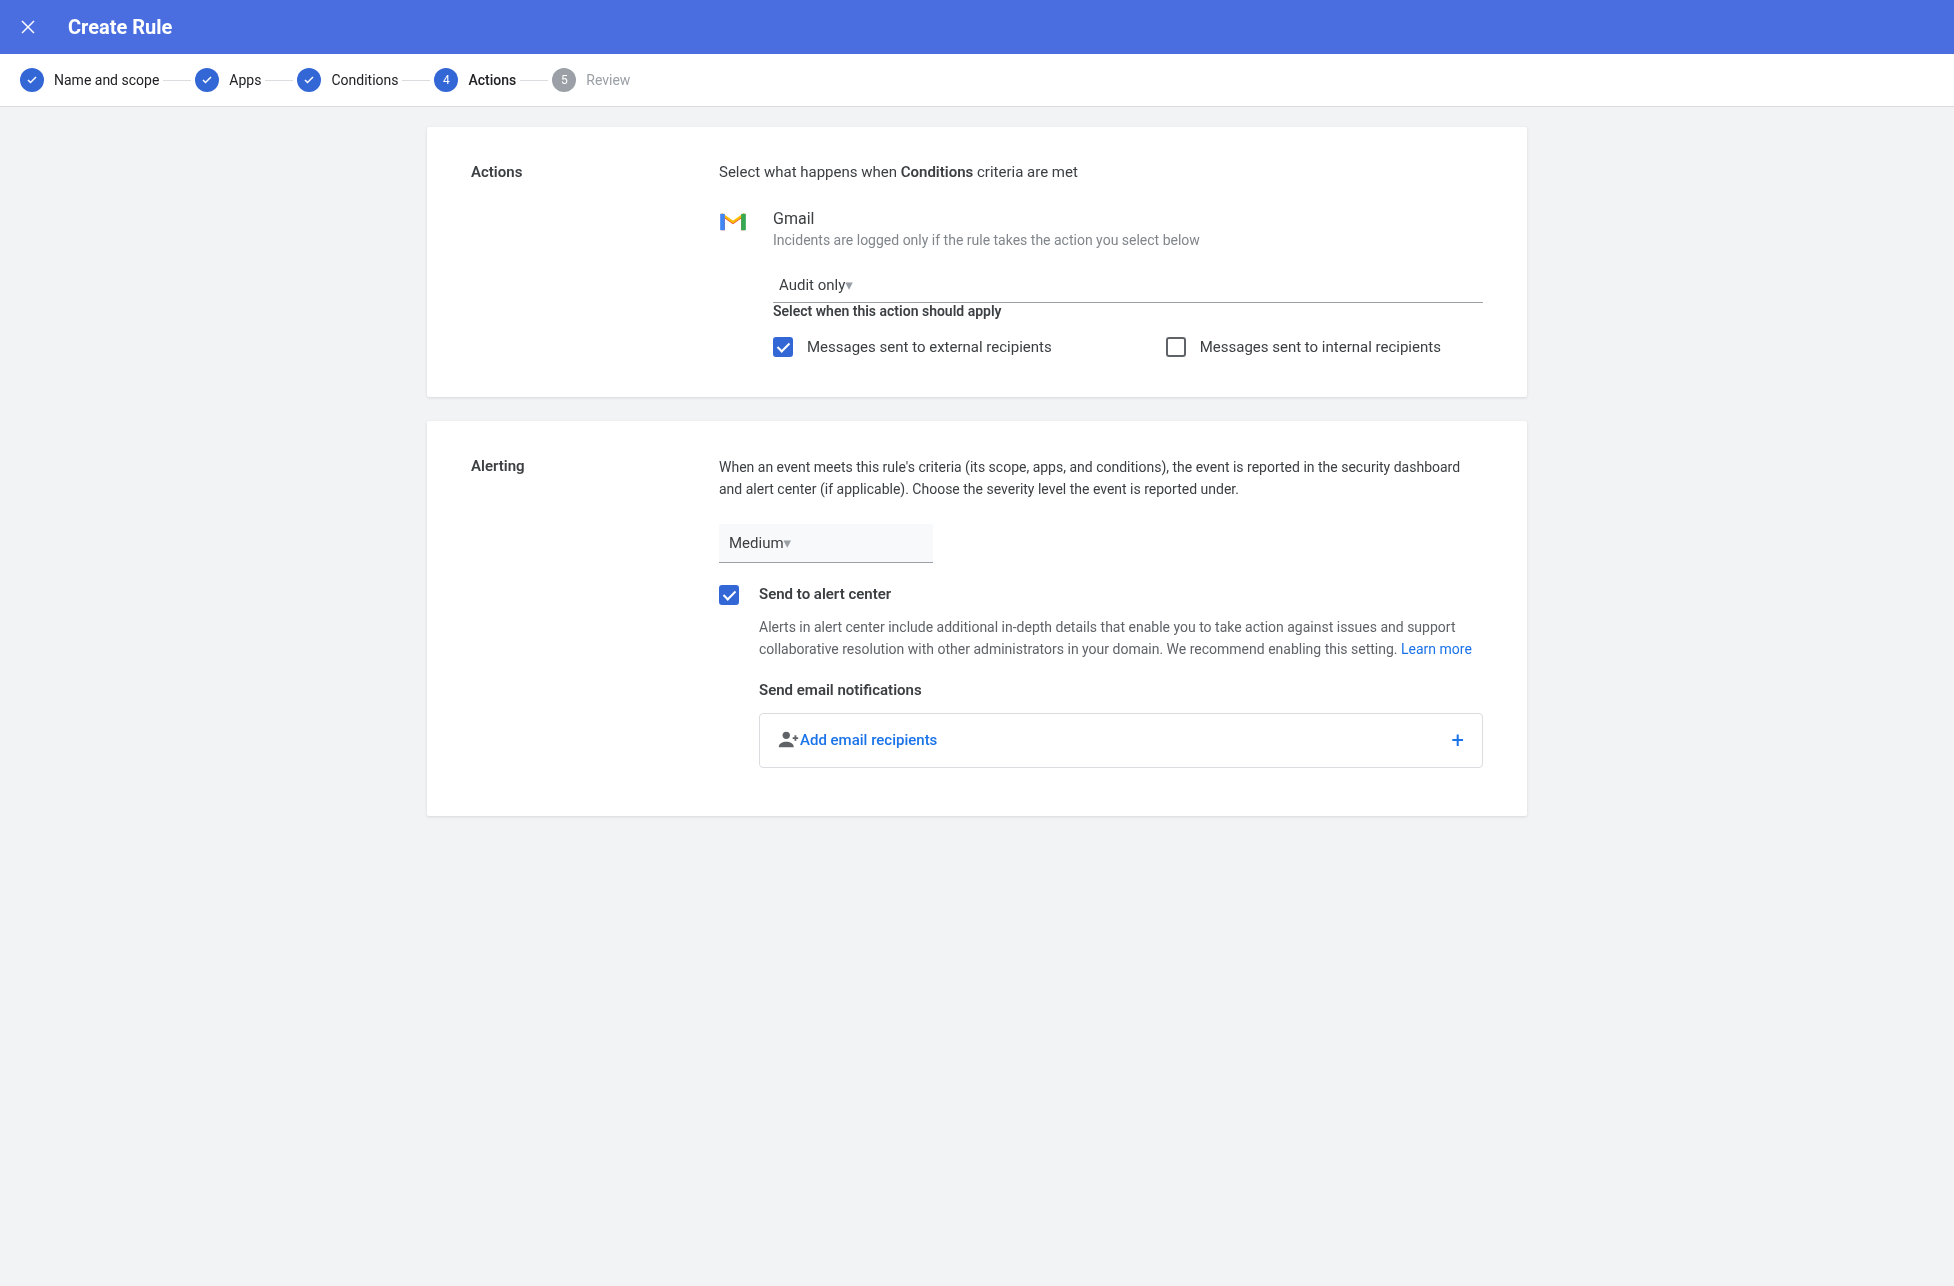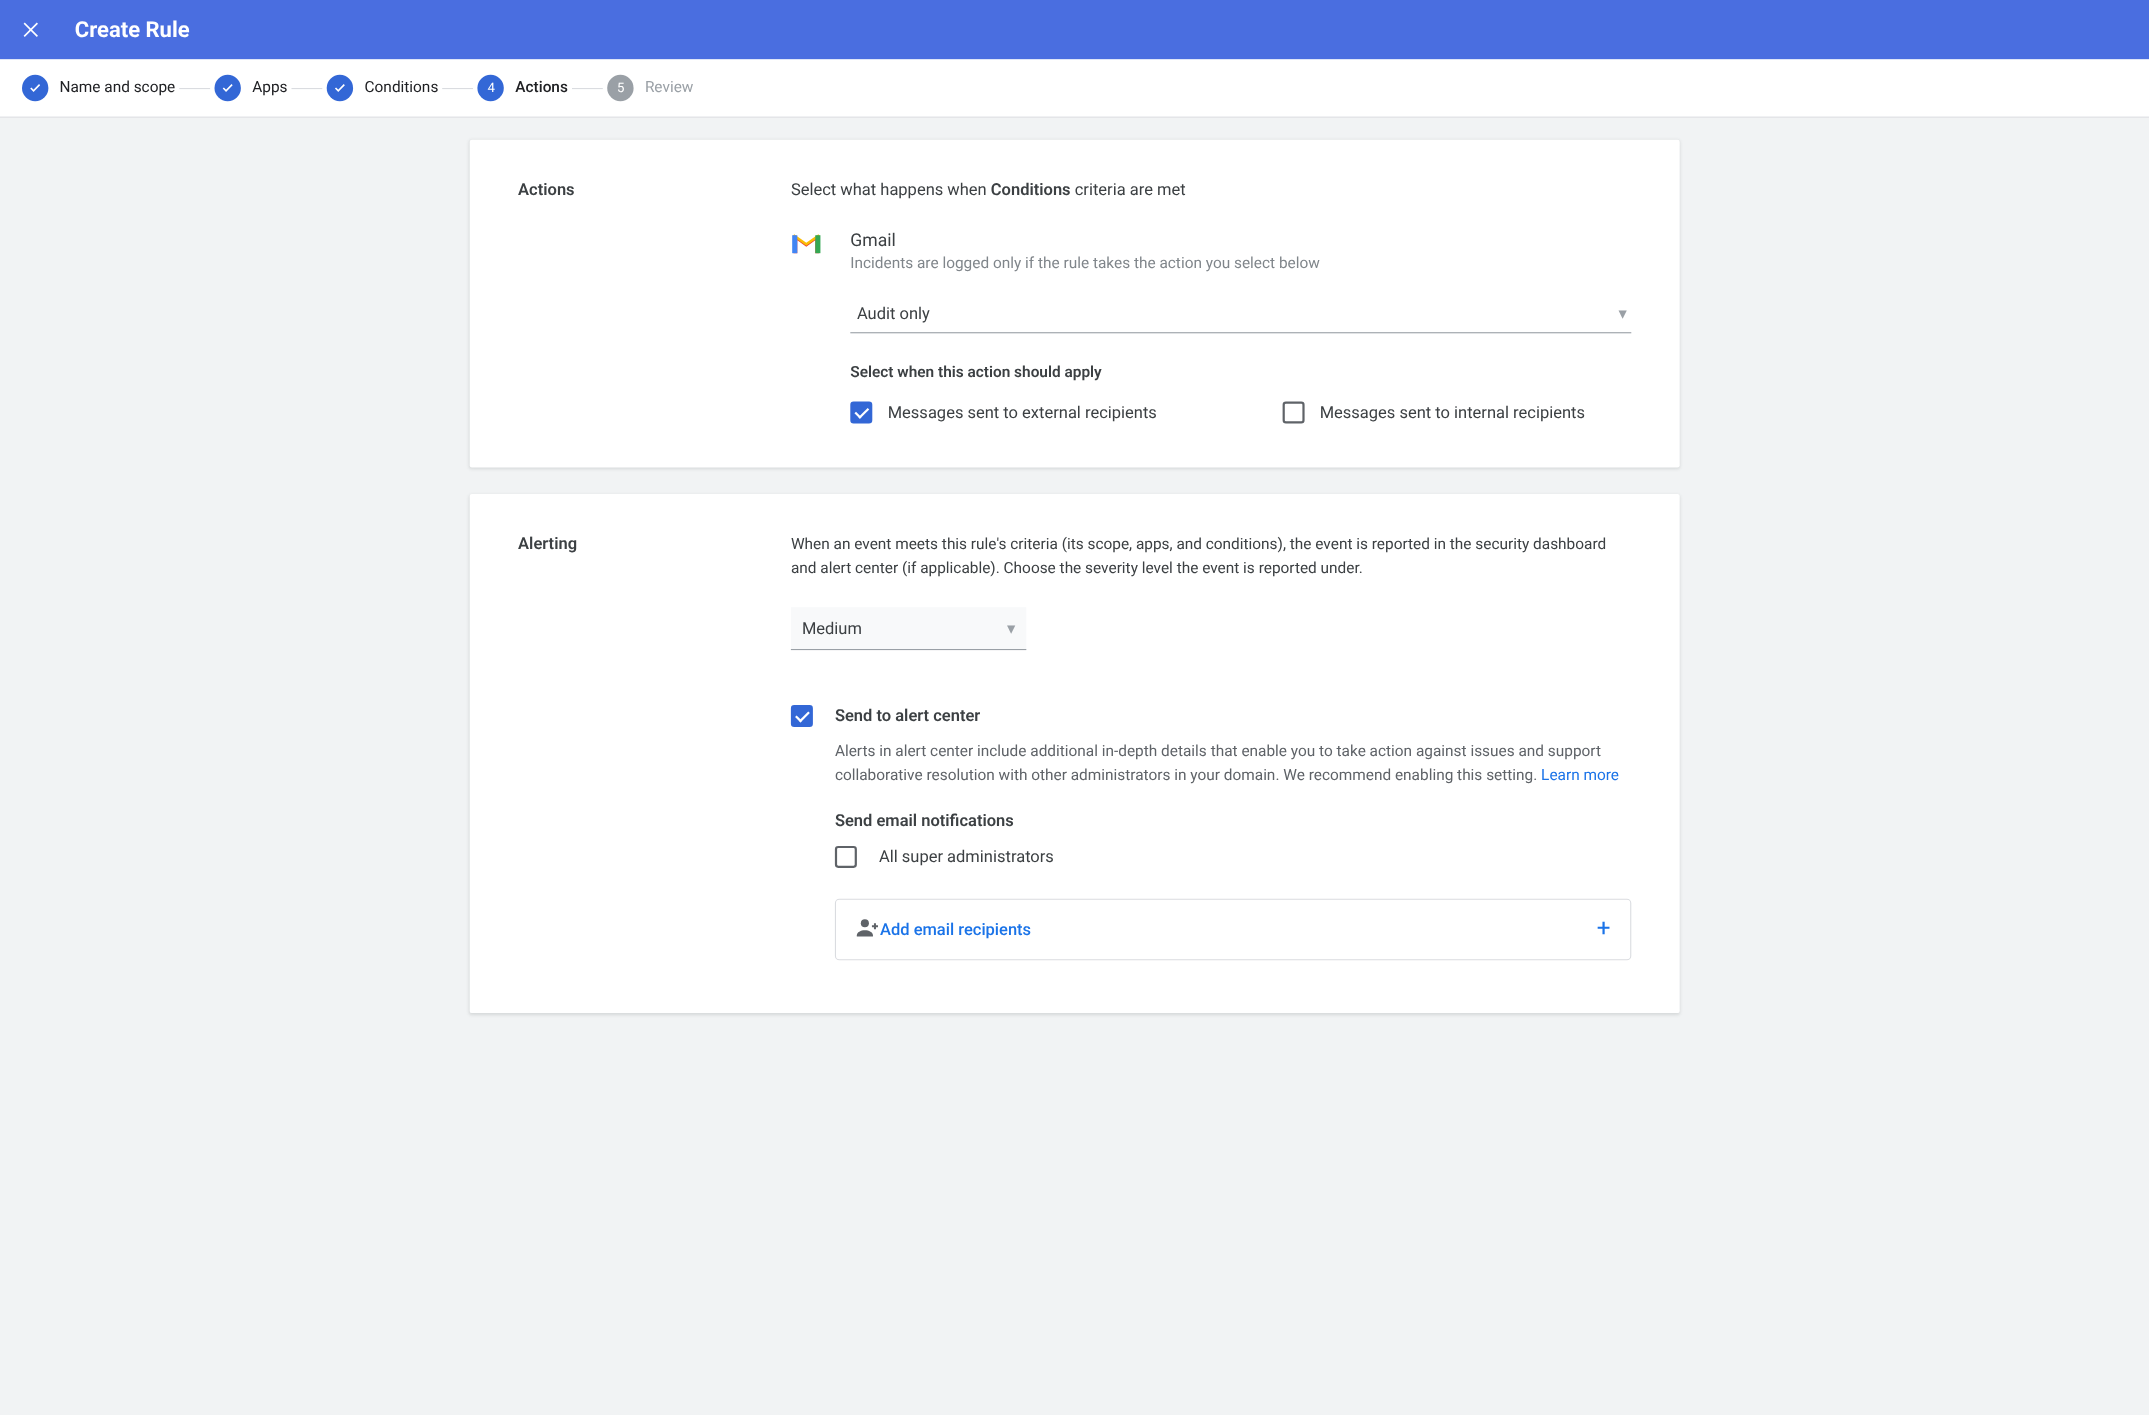--- a/index.html
+++ b/index.html
@@ -78,27 +78,25 @@
   .intro-line { font-size: 15px; color: #3c4043; margin-bottom: 28px; }
   .intro-line strong { font-weight: 600; }
   .gmail-row { display: flex; gap: 26px; }
   .gmail-icon { width: 28px; height: 22px; margin-top: 2px; flex-shrink: 0; }
   .gmail-body { flex: 1; }
   .gmail-title { font-size: 16px; color: #3c4043; margin-bottom: 4px; }
   .gmail-sub { font-size: 14px; color: #80868b; margin-bottom: 20px; }
   .select {
     display: flex;
     align-items: center;
-    justify-content: space-between;
     border-bottom: 1px solid #9aa0a6;
     padding: 8px 4px 8px 6px;
     cursor: pointer;
     font-size: 15px;
     color: #3c4043;
-    margin-bottom: 28px;
   }
   .select.small { width: 214px; background: #f8f9fa; border-bottom: 1px solid #9aa0a6; padding: 10px 10px; }
   .dropdown-arrow { color: #9aa0a6; }
   .subheading { font-size: 14px; font-weight: 600; color: #3c4043; margin-bottom: 18px; }
   .checkbox-row { display: flex; gap: 114px; }
   .checkbox-item { display: flex; align-items: center; gap: 14px; cursor: pointer; }
   .cb {
     width: 20px; height: 20px;
     border: 2px solid #5f6368;
     border-radius: 3px;
@@ -246,26 +244,20 @@
       <div class="alert-check-row">
         <div class="checkbox-item" style="gap:0">
           <span class="cb checked"></span>
         </div>
         <div class="alert-check-right">
           <div class="title">Send to alert center</div>
           <div class="desc2">
             <span>Alerts in alert center include additional in-depth details that enable you to take action against issues and support collaborative resolution with other administrators in your domain. We recommend enabling this setting. </span><a>Learn more</a>
           </div>
           <div class="title">Send email notifications</div>
-          <div class="sub-check">
-            <div class="checkbox-item">
-              <span class="cb"></span>
-            </div>
-            <span class="cb-label">All super administrators</span>
-          </div>
           <div class="add-recipients">
             <div class="add-recipients-left">
               <span class="person-icon">
                 <svg width="22" height="22" viewBox="0 0 24 24" fill="currentColor">
                     <circle cx="9" cy="8" r="4"></circle>
                     <path d="M1 20c0-3 4-5 8-5s8 2 8 5v1H1z"></path>
                     <path d="M19 8v6M16 11h6" stroke="currentColor" stroke-width="2" fill="none"></path>
                   </svg>
               </span>
               <span class="label">Add email recipients</span>

